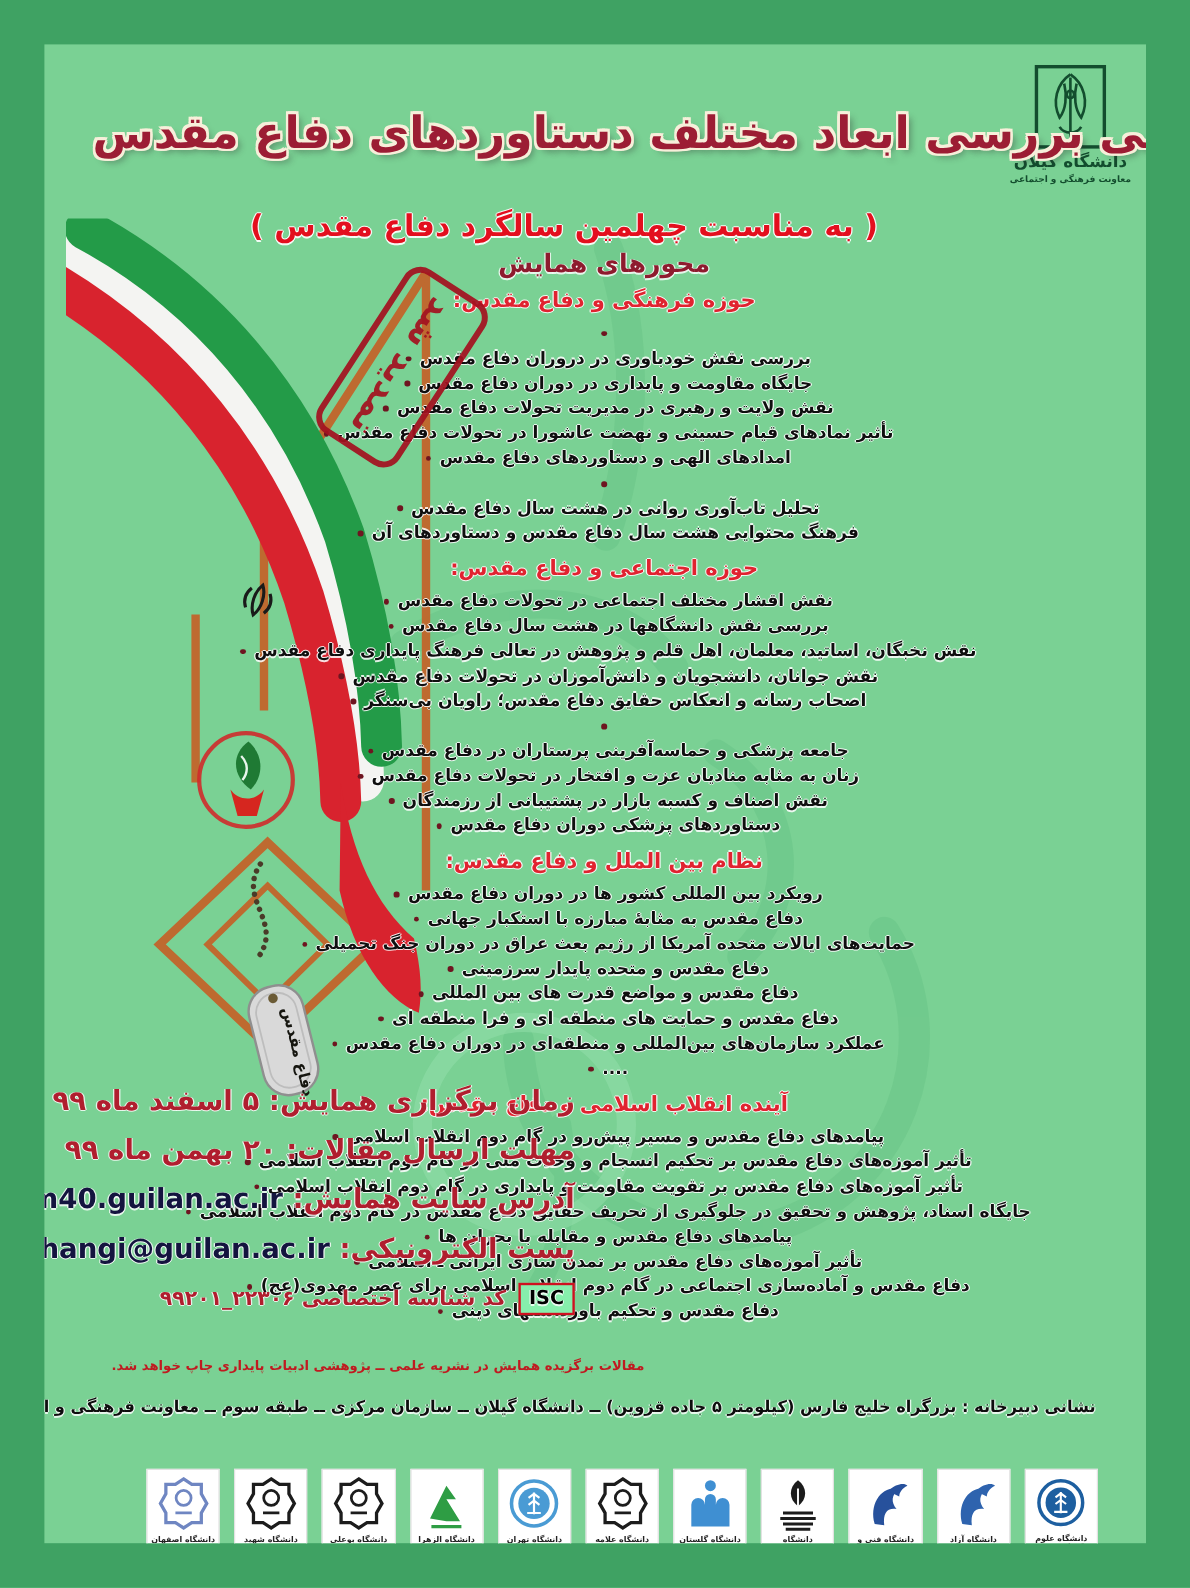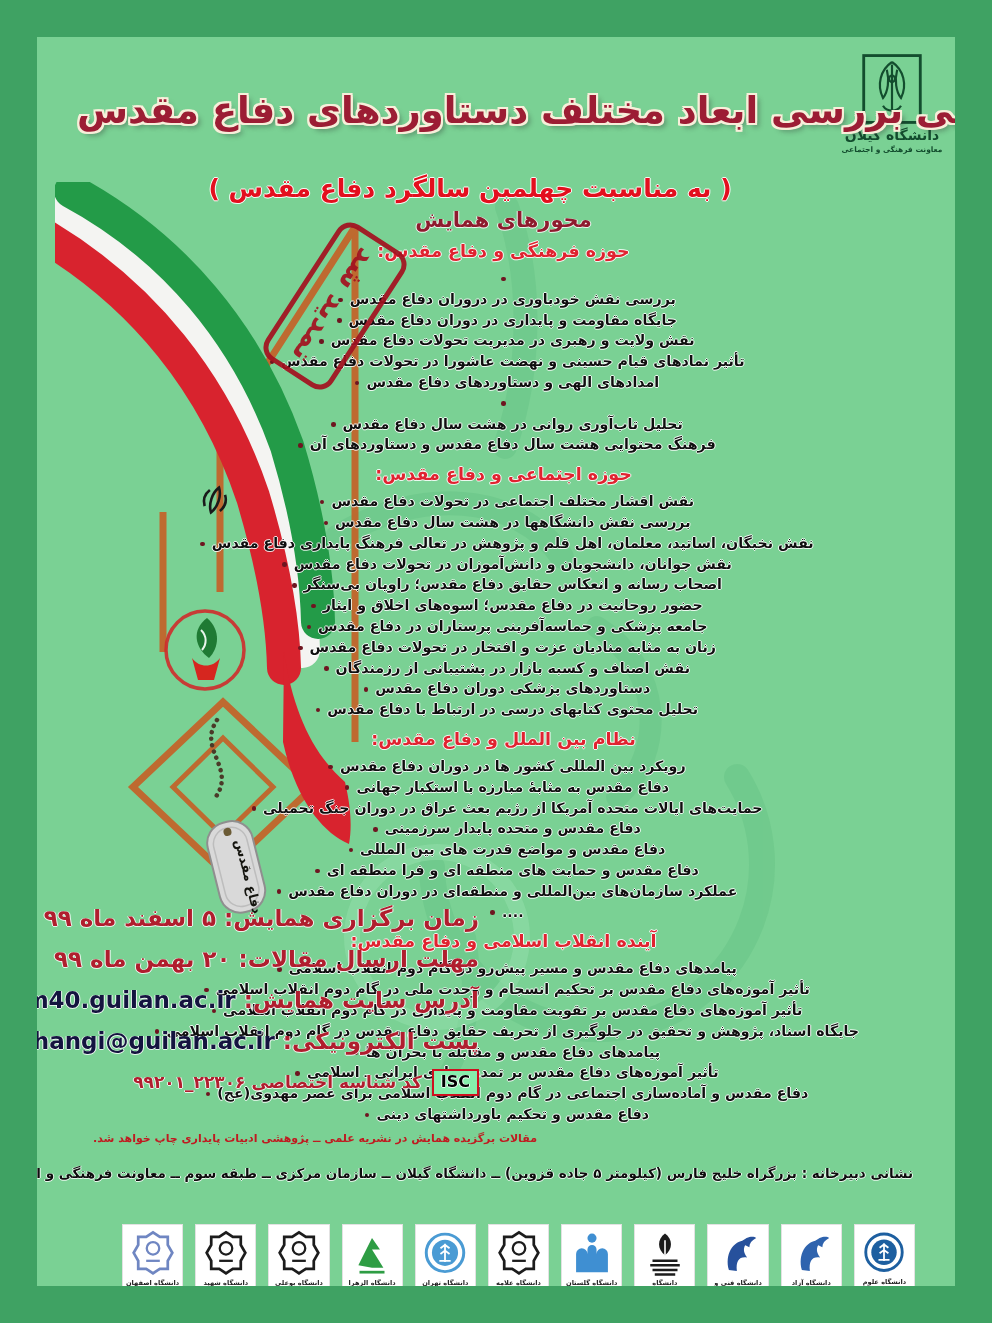--- a/index.html
+++ b/index.html
@@ -148,26 +148,25 @@
           <div class="li"><span>امدادهای الهی و دستاوردهای  دفاع مقدس</span><span class="dot"></span></div>
           <div class="li small"><span class="dot"></span></div>
           <div class="li"><span>تحلیل تاب‌آوری روانی در هشت سال دفاع مقدس</span><span class="dot"></span></div>
           <div class="li"><span>فرهنگ محتوایی هشت سال دفاع مقدس و دستاوردهای آن</span><span class="dot"></span></div>
           <div class="sec-title">حوزه اجتماعی و دفاع مقدس:</div>
           <div class="li"><span>نقش اقشار مختلف اجتماعی در تحولات دفاع مقدس</span><span class="dot"></span></div>
           <div class="li"><span>بررسی نقش دانشگاهها در هشت سال دفاع مقدس</span><span class="dot"></span></div>
           <div class="li"><span>نقش نخبگان، اساتید، معلمان، اهل قلم و پژوهش در تعالی فرهنگ پایداری دفاع مقدس</span><span class="dot"></span></div>
           <div class="li"><span>نقش جوانان، دانشجویان و دانش‌آموزان در تحولات دفاع مقدس</span><span class="dot"></span></div>
           <div class="li"><span>اصحاب رسانه و انعکاس حقایق دفاع مقدس؛ راویان بی‌سنگر</span><span class="dot"></span></div>
-          <div class="li"><span>حضور روحانیت در  دفاع مقدس؛ اسوه‌های اخلاق و ایثار</span><span class="dot"></span></div>
+          <div class="li"><span class="dot"></span></div>
           <div class="li"><span>جامعه پزشکی و حماسه‌آفرینی پرستاران در دفاع مقدس</span><span class="dot"></span></div>
           <div class="li"><span>زنان به مثابه منادیان عزت و افتخار در تحولات دفاع مقدس</span><span class="dot"></span></div>
           <div class="li"><span>نقش اصناف و کسبه بازار در پشتیبانی از رزمندگان</span><span class="dot"></span></div>
           <div class="li"><span>دستاوردهای پزشکی دوران دفاع مقدس</span><span class="dot"></span></div>
-          <div class="li"><span>تحلیل محتوی کتابهای درسی در ارتباط با دفاع مقدس</span><span class="dot"></span></div>
           <div class="sec-title">نظام بین الملل و دفاع مقدس:</div>
           <div class="li"><span>رویکرد بین المللی کشور ها در دوران دفاع مقدس</span><span class="dot"></span></div>
           <div class="li"><span>دفاع مقدس به مثابهٔ مبارزه با استکبار جهانی</span><span class="dot"></span></div>
           <div class="li"><span>حمایت‌های ایالات متحده آمریکا از رژیم بعث عراق در دوران جنگ تحمیلی</span><span class="dot"></span></div>
           <div class="li"><span>دفاع مقدس و متحده پایدار سرزمینی</span><span class="dot"></span></div>
           <div class="li"><span>دفاع مقدس و مواضع قدرت های بین المللی</span><span class="dot"></span></div>
           <div class="li"><span>دفاع مقدس و حمایت های منطقه ای و فرا منطقه ای</span><span class="dot"></span></div>
           <div class="li"><span>عملکرد سازمان‌های بین‌المللی و منطقه‌ای در دوران دفاع مقدس</span><span class="dot"></span></div>
           <div class="li"><span>....</span><span class="dot"></span></div>
           <div class="sec-title">آینده انقلاب اسلامی و دفاع مقدس:</div>

